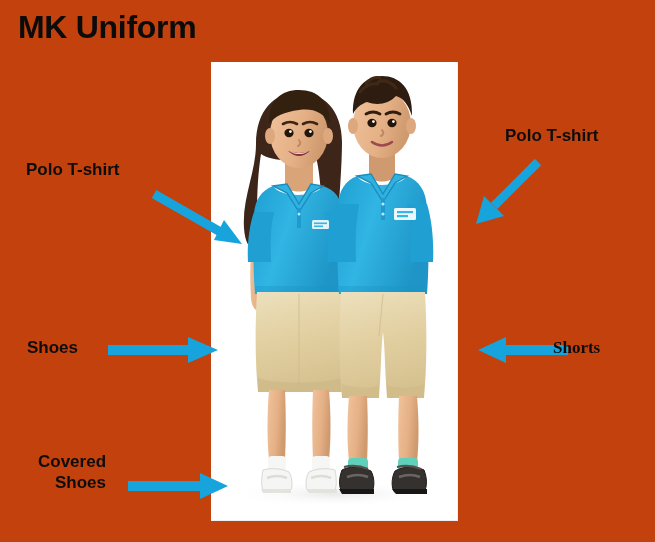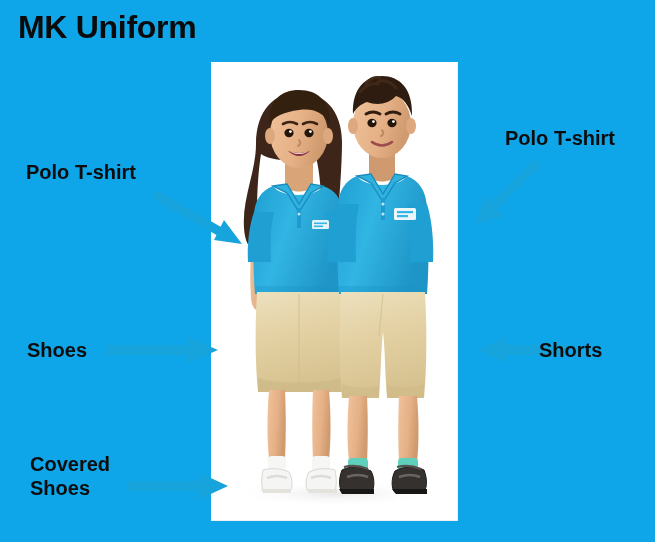--- a/index.html
+++ b/index.html
@@ -8,21 +8,21 @@
     padding: 0;
     background: #ffffff;
   }
   body {
     font-family: "Liberation Sans", sans-serif;
   }
   #page {
     position: relative;
     width: 655px;
     height: 542px;
-    background: #0ea5e9;
+    background: #c2410c;
     overflow: hidden;
   }
   
   #page-title {
     position: absolute;
     left: 18px;
     top: 8px;
     font-size: 32px;
     font-weight: bold;
     color: #0b0b0b;
@@ -39,21 +39,21 @@
     height: 458px;
     background: #ffffff;
     border-right: 1px solid #f1f1f1;
     border-bottom: 1px solid #efefef;
     overflow: hidden;
   }
   #photo-frame svg { display: block; }
   
   .callout-label {
     position: absolute;
-    font-size: 20px;
+    font-size: 17px;
     font-weight: bold;
     color: #0d0d0d;
     line-height: 1.22;
     white-space: pre-line;
   }
   .callout-label.right-align { text-align: left; }
   
   .arrow-svg {
     position: absolute;
     overflow: visible;
@@ -278,22 +278,22 @@
   <div class="callout-label" style="left:27px; top:338px;">Shoes</div>
   <svg class="arrow-svg" style="left:108px; top:336px;" width="112" height="28" viewBox="0 0 112 28">
     <rect x="0" y="9" width="82" height="10" fill="#17a3dc"></rect>
     <path d="M110 14 L80 1 L80 27 Z" fill="#17a3dc"></path>
   </svg>
 
   <svg class="arrow-svg" style="left:478px; top:336px;" width="90" height="28" viewBox="0 0 90 28">
     <rect x="22" y="9" width="68" height="10" fill="#17a3dc"></rect>
     <path d="M0 14 L28 1 L28 27 Z" fill="#17a3dc"></path>
   </svg>
-  <div class="callout-label right-align" style="left:539px; top:338px;">Shorts</div>
-
-  <div class="callout-label" style="left:30px; top:452px;">Covered
+  <div class="callout-label right-align" style="left:553px; top:338px;font-family:Liberation Serif, serif;">Shorts</div>
+
+  <div class="callout-label" style="left:38px; top:452px;text-align:right;">Covered
 Shoes</div>
   <svg class="arrow-svg" style="left:128px; top:472px;" width="102" height="28" viewBox="0 0 102 28">
     <rect x="0" y="9" width="74" height="10" fill="#17a3dc"></rect>
     <path d="M100 14 L72 1 L72 27 Z" fill="#17a3dc"></path>
   </svg>
 
 </div>
 
 </body></html>

